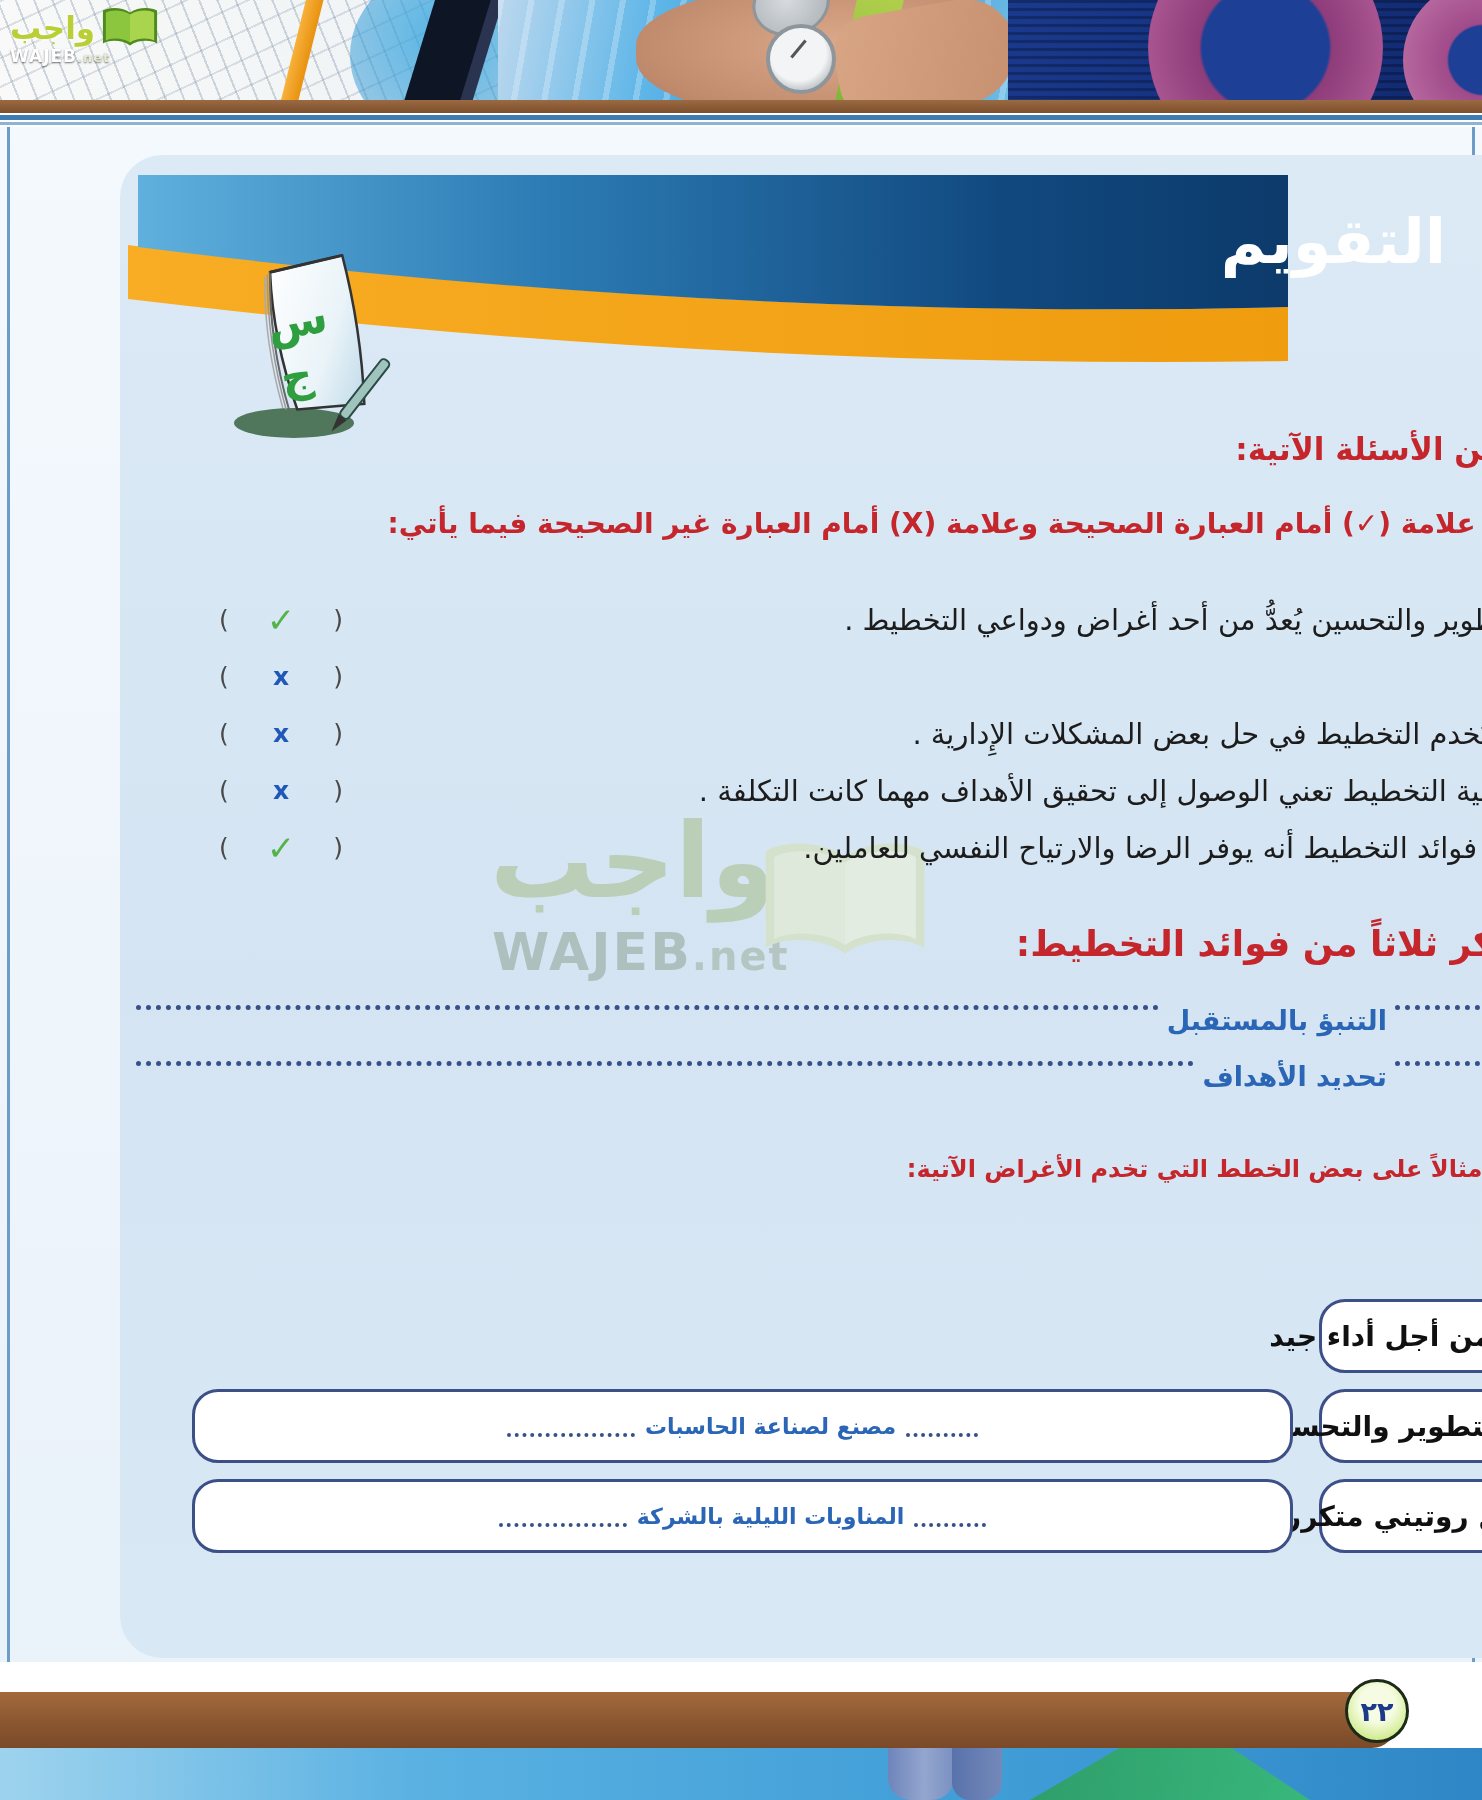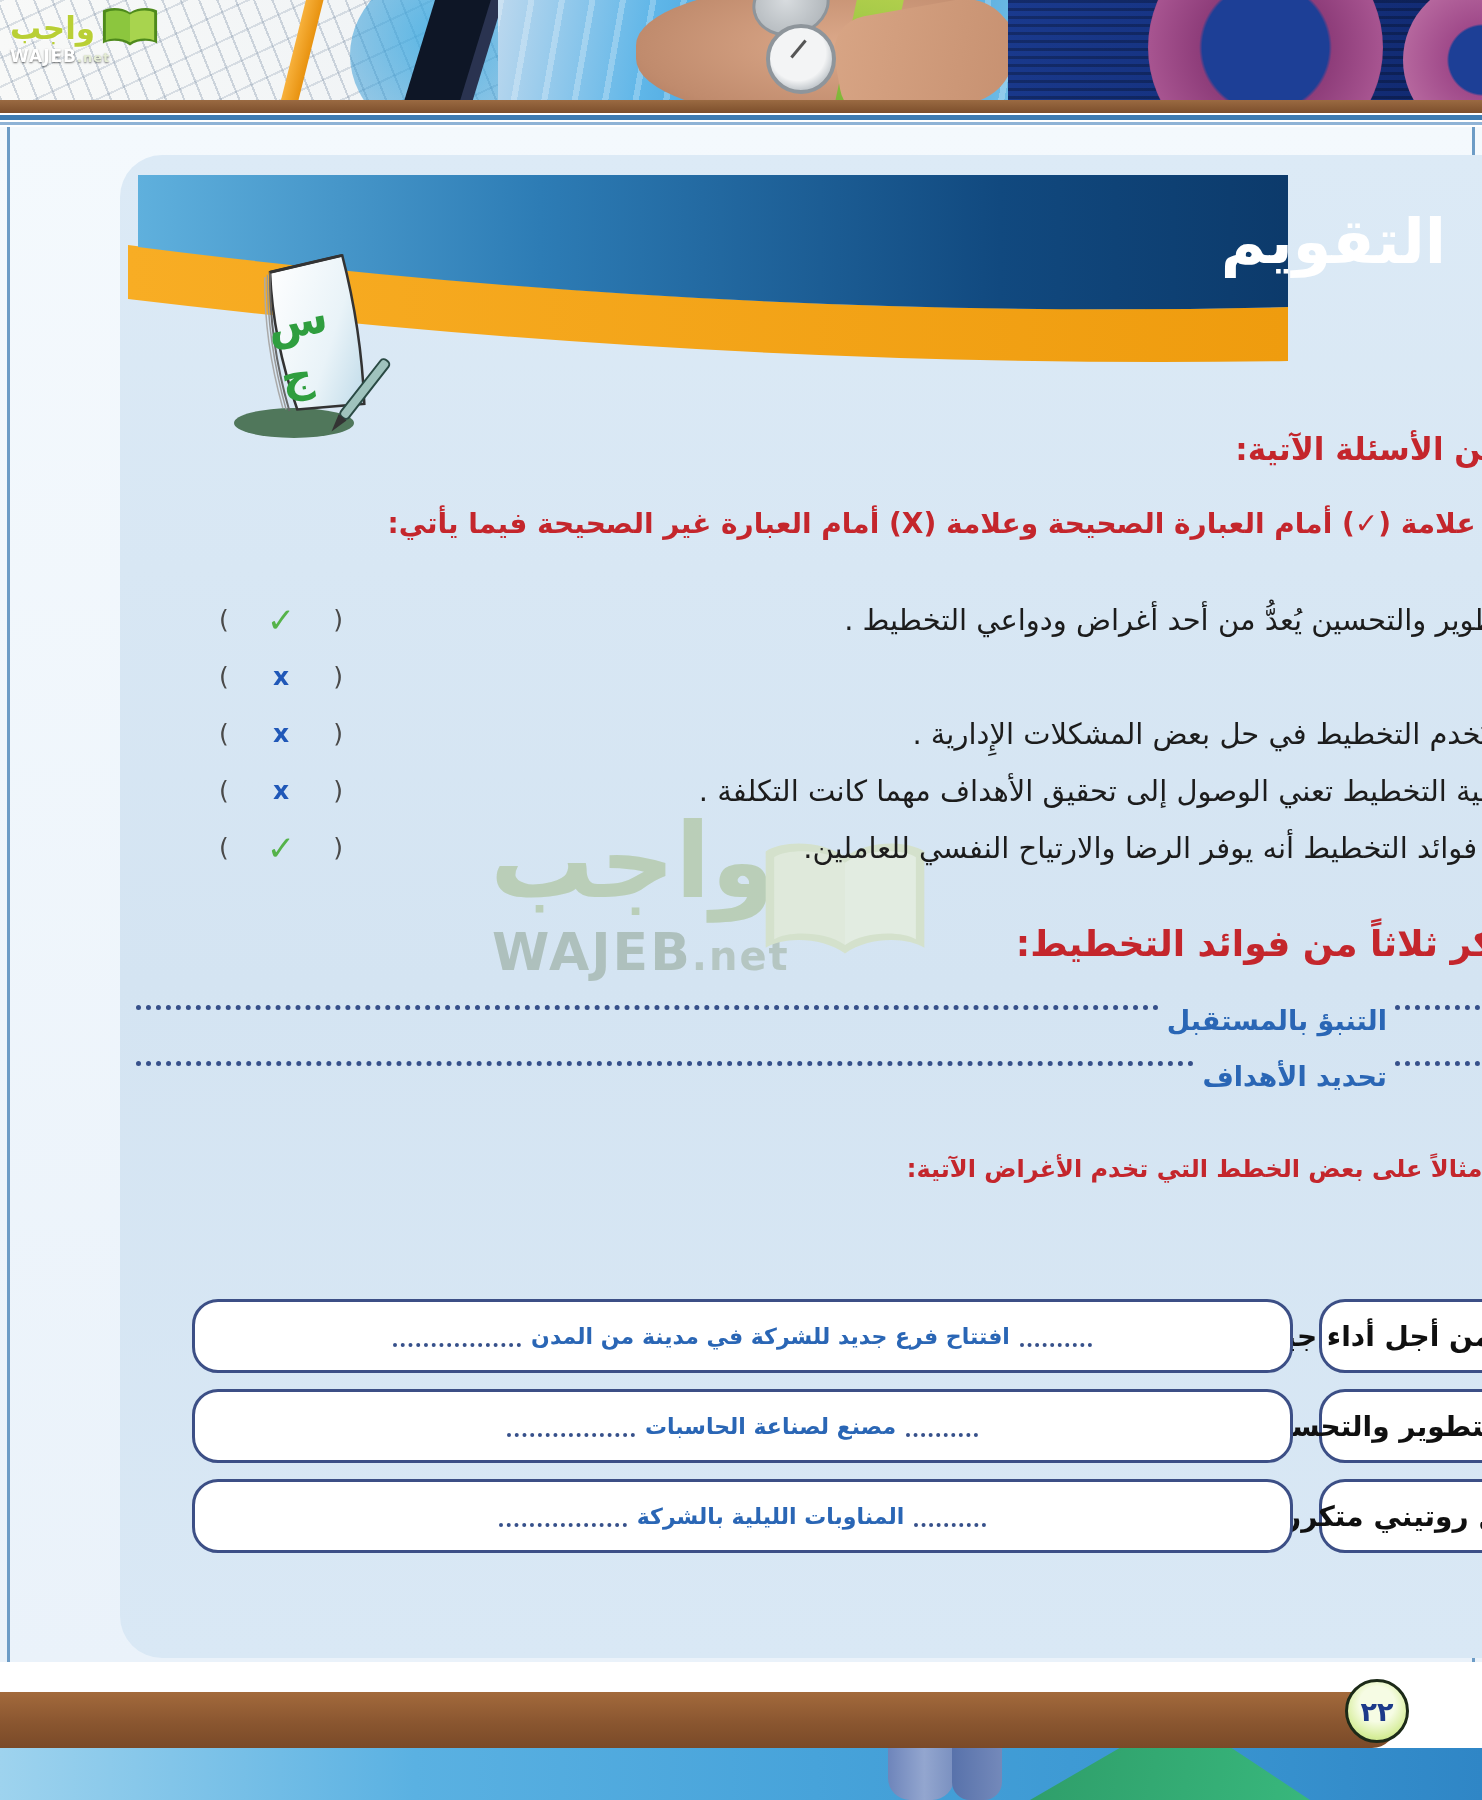--- a/index.html
+++ b/index.html
@@ -287,25 +287,20 @@
         <span class="ans">تحديد الأهداف</span>
         <span class="dots l"></span>
       </div>
     </div>
 
     <div class="red-head q3h">٣ ـ هات مثالاً على بعض الخطط التي تخدم الأغراض الآتية:</div>
 
     <div class="q3rows">
       <div class="q3row">
         <div class="bx label">تخطيط من أجل أداء جيد</div>
-        <div class="bx answer">
-          <span class="bdots r"></span>
-          <span class="bans">افتتاح فرع جديد للشركة في مدينة من المدن</span>
-          <span class="bdots l"></span>
-        </div>
       </div>
       <div class="q3row">
         <div class="bx label">تخطيط للتطوير والتحسين</div>
         <div class="bx answer">
           <span class="bdots r"></span>
           <span class="bans">مصنع لصناعة الحاسبات</span>
           <span class="bdots l"></span>
         </div>
       </div>
       <div class="q3row">

